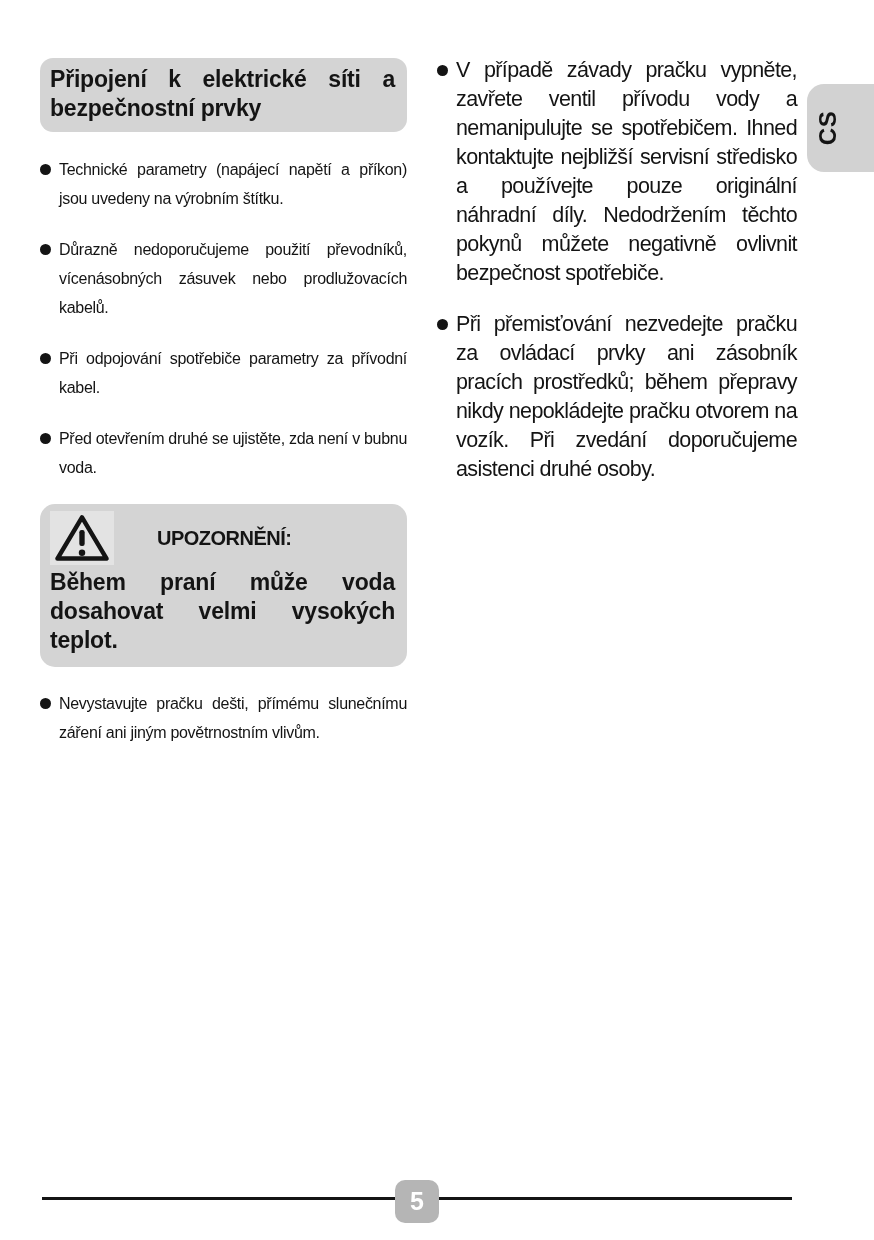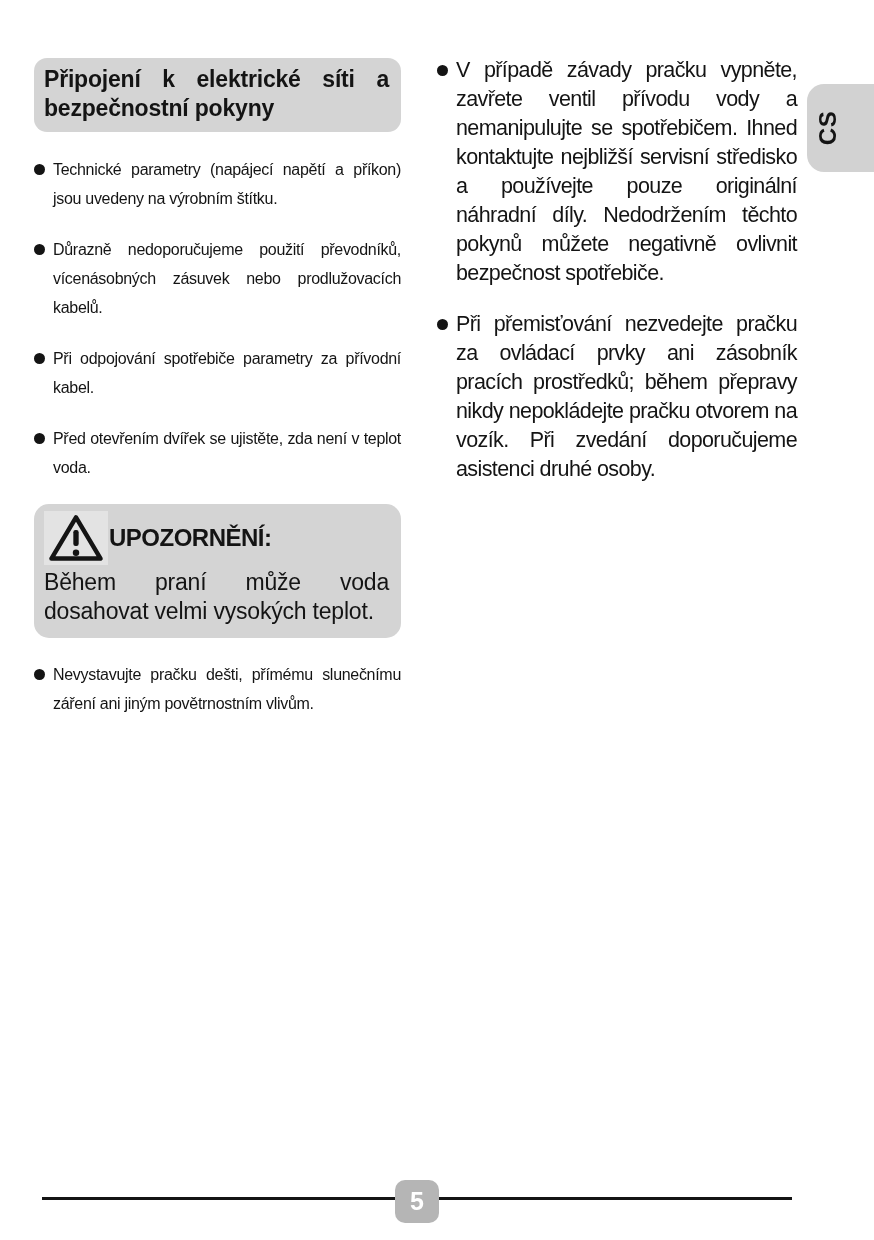--- a/index.html
+++ b/index.html
@@ -7,21 +7,21 @@
     width: 874px; height: 1240px;
     background: #ffffff;
     font-family: "Liberation Sans", sans-serif;
     color: #141414;
     position: relative;
     overflow: hidden;
   }
 
   
   .col { position: absolute; top: 58px; }
-  .col-left  { left: 34px;  width: 367px; }
+  .col-left  { left: 40px;  width: 367px; }
   .col-right { left: 437px; width: 360px; top: 56px; }
 
   
   .header-box {
     background: #d4d4d4;
     border-radius: 13px;
     padding: 7px 12px 9px 10px;
     font-weight: bold;
     font-size: 23px;
     line-height: 29px;
@@ -61,27 +61,28 @@
   }
   .warning-head { display: flex; align-items: center; }
   .warning-icon-bg {
     width: 64px; height: 54px;
     background: #e3e3e3;
     display: flex; align-items: center; justify-content: center;
     flex: none;
   }
   .warning-title {
     font-weight: bold;
-    font-size: 24px;
+    font-size: 20px;
     letter-spacing: -0.5px;
     margin-left: 1px;
     white-space: nowrap;
+    padding-left: 42px;
   }
   .warning-body {
-    font-weight: normal;
+    font-weight: bold;
     font-size: 23px;
     line-height: 29px;
     text-align: justify;
     letter-spacing: -0.2px;
     margin-top: 3px;
   }
 
   
   .lang-tab {
     position: absolute;
@@ -123,21 +124,21 @@
     display: flex; align-items: center; justify-content: center;
   }
 </style>
 </head>
 <body>
 
 <div class="col col-left">
 
   <div class="header-box">
     <div class="header-line1">Připojení k elektrické síti a</div>
-    <div class="header-line2">bezpečnostní pokyny</div>
+    <div class="header-line2">bezpečnostní prvky</div>
   </div>
 
   <div class="bullet">
     <span class="bullet-dot"></span>
     <div class="bullet-text">Technické parametry (napájecí napětí a příkon) jsou uvedeny na výrobním štítku.</div>
   </div>
 
 
   <div class="bullet">
     <span class="bullet-dot"></span>
@@ -145,21 +146,21 @@
   </div>
 
 
   <div class="bullet">
     <span class="bullet-dot"></span>
     <div class="bullet-text">Při odpojování spotřebiče parametry za přívodní kabel.</div>
   </div>
 
   <div class="bullet">
     <span class="bullet-dot"></span>
-    <div class="bullet-text">Před otevřením dvířek se ujistěte, zda není v teplot voda.</div>
+    <div class="bullet-text">Před otevřením druhé se ujistěte, zda není v bubnu voda.</div>
   </div>
 
   <div class="warning-box">
     <div class="warning-head">
       <span class="warning-icon-bg">
         <svg width="58" height="50" viewBox="0 0 64 56" aria-hidden="true">
           <path d="M32 5 L59.5 51 L4.5 51 Z" fill="none" stroke="#141414" stroke-width="5" stroke-linejoin="round"></path>
           <rect x="29" y="19" width="6" height="18" rx="2.5" fill="#141414"></rect>
           <circle cx="32" cy="44.5" r="3.6" fill="#141414"></circle>
         </svg>

